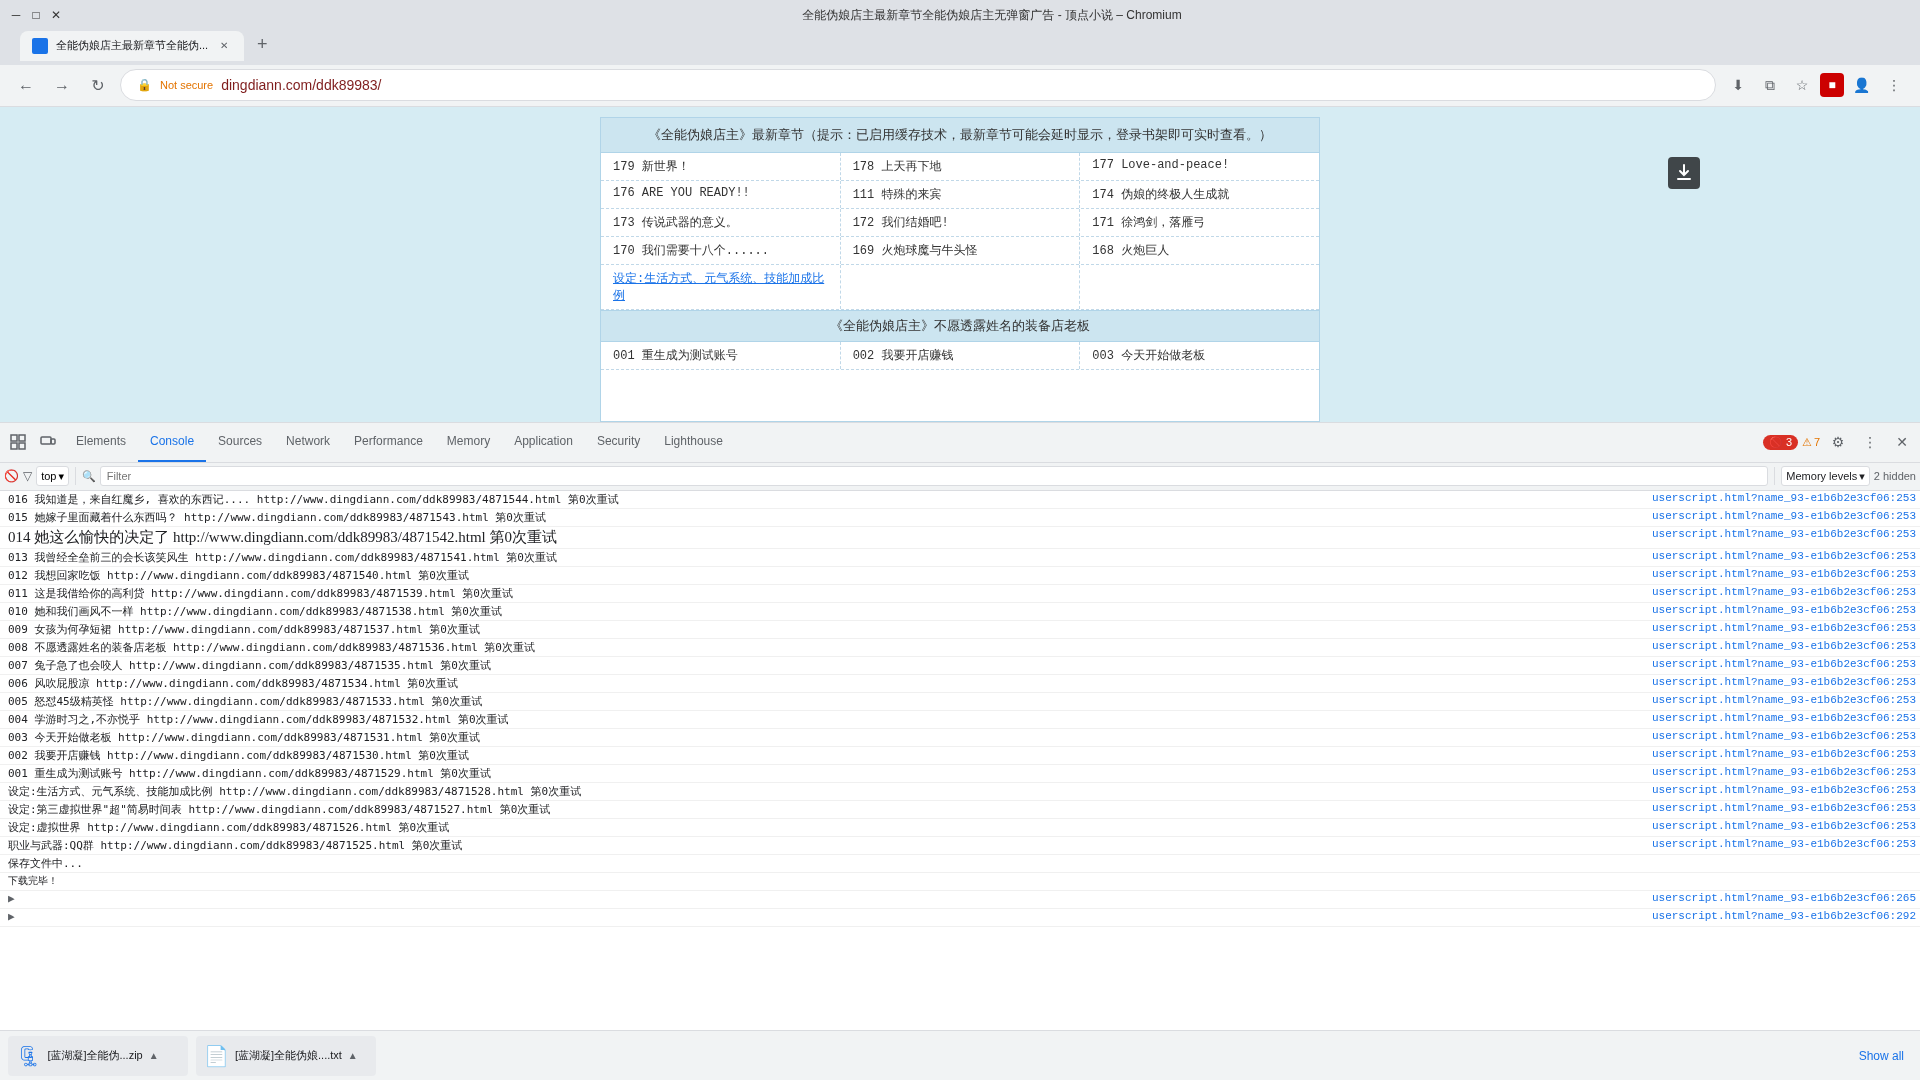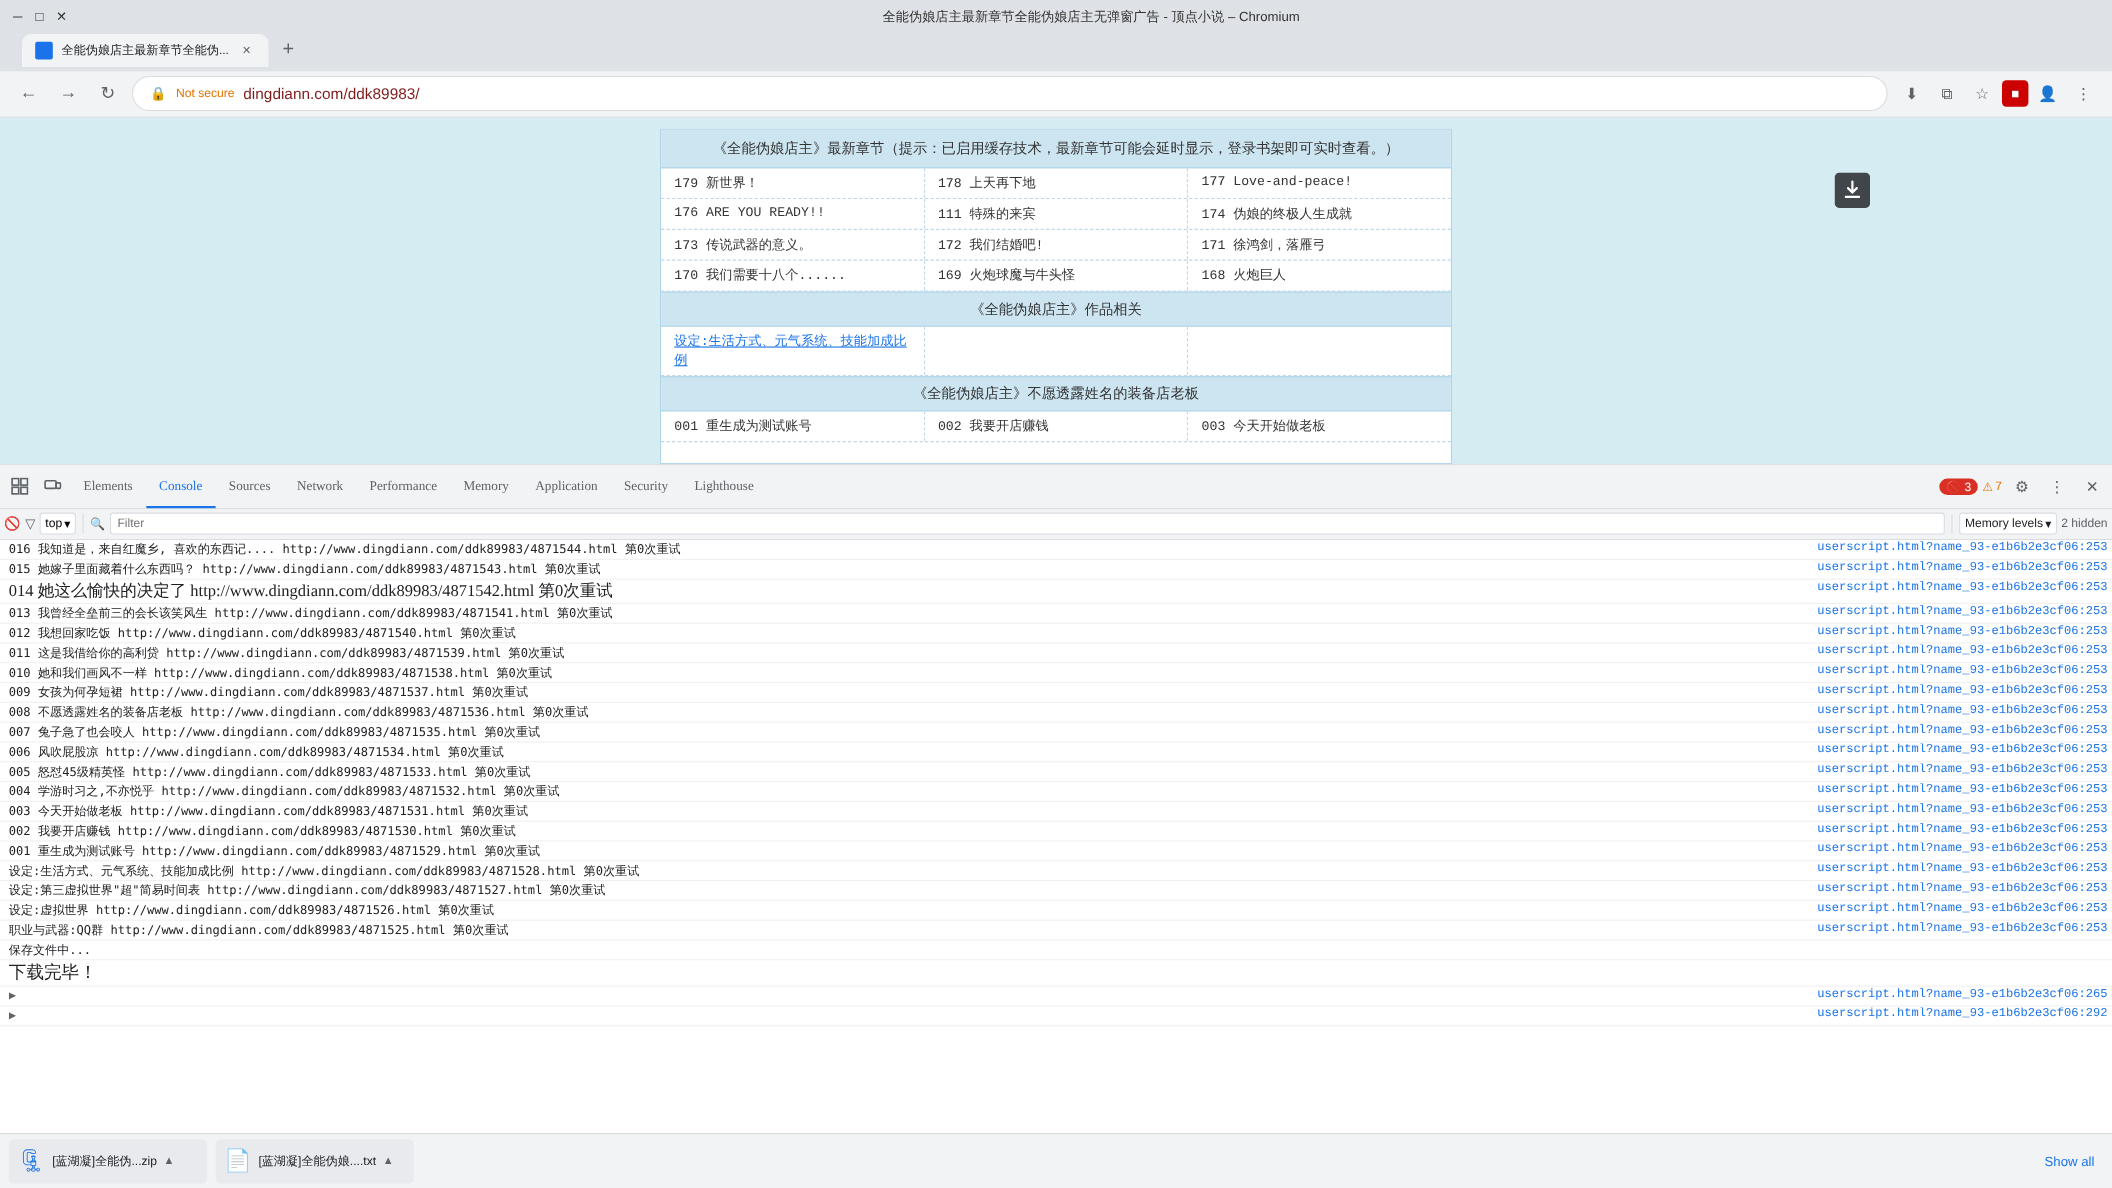--- a/index.html
+++ b/index.html
@@ -234,21 +234,20 @@
     .devtools-tab {
       padding: 0 12px;
       height: 40px;
       display: flex;
       align-items: center;
       cursor: pointer;
       font-size: 12px;
       color: #5f6368;
       border-bottom: 2px solid transparent;
       white-space: nowrap;
-      font-family: Liberation Serif, serif;
     }
     .devtools-tab.active {
       color: #1a73e8;
       border-bottom: 2px solid #1a73e8;
     }
 
     .devtools-tab-right {
       margin-left: auto;
       display: flex;
       align-items: center;
@@ -481,21 +480,20 @@
         <div class="novel-cell">173 传说武器的意义。</div>
         <div class="novel-cell">172 我们结婚吧!</div>
         <div class="novel-cell">171 徐鸿剑，落雁弓</div>
       </div>
       <div class="novel-row">
         <div class="novel-cell">170 我们需要十八个......</div>
         <div class="novel-cell">169 火炮球魔与牛头怪</div>
         <div class="novel-cell">168 火炮巨人</div>
       </div>
 
-      <div class="section-header">《全能伪娘店主》作品相关</div>
       <div class="related-row">
         <div class="related-cell">设定:生活方式、元气系统、技能加成比例</div>
         <div class="related-cell"></div>
         <div class="related-cell"></div>
       </div>
 
       <div class="section-header">《全能伪娘店主》不愿透露姓名的装备店老板</div>
       <div class="novel-row">
         <div class="novel-cell">001 重生成为测试账号</div>
         <div class="novel-cell">002 我要开店赚钱</div>
@@ -658,21 +656,21 @@
           <span class="log-source" style="color: rgb(26, 115, 232); font-size: 11px;">userscript.html?name_93-e1b6b2e3cf06:253</span>
         </div>
         <div class="log-row">
           <span class="log-text" style="font-size: 11px; font-family: Consolas, monospace;">职业与武器:QQ群  http://www.dingdiann.com/ddk89983/4871525.html  第0次重试</span>
           <span class="log-source" style="color: rgb(26, 115, 232); font-size: 11px;">userscript.html?name_93-e1b6b2e3cf06:253</span>
         </div>
         <div class="log-row">
           <span class="log-text" style="font-size: 11px; font-family: Consolas, monospace;">保存文件中...</span>
         </div>
         <div class="log-row">
-          <span class="log-text" style="font-size: 16px; font-family: Consolas, monospace;">下载完毕！</span>
+          <span class="log-text" style="font-size: 10px; font-family: Consolas, monospace;">下载完毕！</span>
         </div>
         <div class="log-row">
           <span class="log-text" style="font-size: 11px; font-family: Consolas, monospace; color: rgb(95, 99, 104);">▶</span>
           <span class="log-source" style="color: rgb(26, 115, 232); font-size: 11px;">userscript.html?name_93-e1b6b2e3cf06:265</span>
         </div>
         <div class="log-row">
           <span class="log-text" style="font-size: 11px; font-family: Consolas, monospace; color: rgb(95, 99, 104);">▶</span>
           <span class="log-source" style="color: rgb(26, 115, 232); font-size: 11px;">userscript.html?name_93-e1b6b2e3cf06:292</span>
         </div>
       </div>

